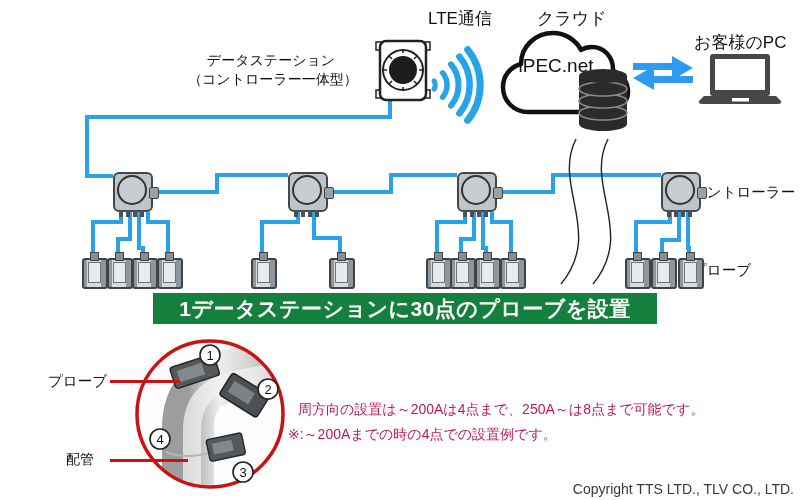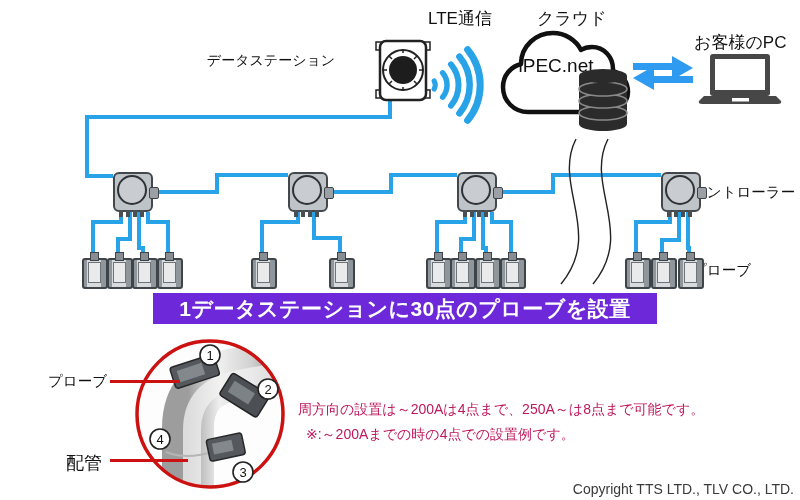--- a/index.html
+++ b/index.html
@@ -138,26 +138,27 @@
   <div class="probe" style="left:625px;top:258px;"></div>
   <div class="probe" style="left:651px;top:258px;"></div>
   <div class="probe" style="left:678px;top:258px;"></div>
 
   <div class="lbl" style="left:428px;top:7px;text-align:center;">LTE通信</div>
   <div class="lbl" style="left:537px;top:7px;">クラウド</div>
   <div class="lbl" style="left:694px;top:7px;margin-top:24px;">お客様のPC</div>
 
   <div class="small-lbl" style="left:188px;top:51px;width:166px;text-align:center;line-height:1.35;">
     <div>データステーション</div>
+    <div>（コントローラー一体型）</div>
   </div>
 
   <div class="small-lbl" style="left:692px;top:183px;font-size:14.5px;">コントローラー</div>
   <div class="small-lbl" style="left:692px;top:261px;font-size:14.5px;">プローブ</div>
 
-  <div class="banner" style="background:#6d28d9;text-align:center;">1データステーションに30点のプローブを設置</div>
+  <div class="banner" style="background:#15803d;text-align:center;">1データステーションに30点のプローブを設置</div>
 
   <svg class="abs" style="left:126px;top:332px;z-index:5;" width="168" height="166" viewBox="0 0 168 166">
     <defs>
       <clipPath id="cclip">
           <circle cx="84" cy="82" r="73"></circle>
         </clipPath>
       <linearGradient id="pipeG" x1="0" y1="0" x2="1" y2="0">
         <stop offset="0" stop-color="#9d9d9d"></stop>
           <stop offset="0.35" stop-color="#efefef"></stop>
         <stop offset="0.7" stop-color="#d2d2d2"></stop>
@@ -199,20 +200,20 @@
       <g>
         <circle cx="34" cy="107" r="10" fill="#fff" stroke="#222" stroke-width="1.6"></circle>
         <text x="34" y="111.5">4</text>
       </g>
     </g>
   </svg>
 
   <div class="leader" style="left:110px;top:380px;width:70px;background:#CC1111;"></div>
   <div class="leader" style="left:110px;top:459px;width:78px;background:#CC1111;"></div>
   <div class="small-lbl" style="left:48px;top:372px;font-size:14.5px;">プローブ</div>
-  <div class="small-lbl" style="left:66px;top:451px;font-size:18px;">配管</div>
+  <div class="small-lbl" style="left:66px;top:451px;font-size:14px;">配管</div>
 
   <div class="note" style="left:298px;top:401px;">周方向の設置は～200Aは4点まで、250A～は8点まで可能です。</div>
-  <div class="note" style="left:306px;top:426px;">※:～200Aまでの時の4点での設置例です。</div>
+  <div class="note" style="left:288px;top:426px;">※:～200Aまでの時の4点での設置例です。</div>
 
   <div class="copyright">Copyright TTS LTD., TLV CO., LTD.</div>
 
 </div>
 
 </body></html>

